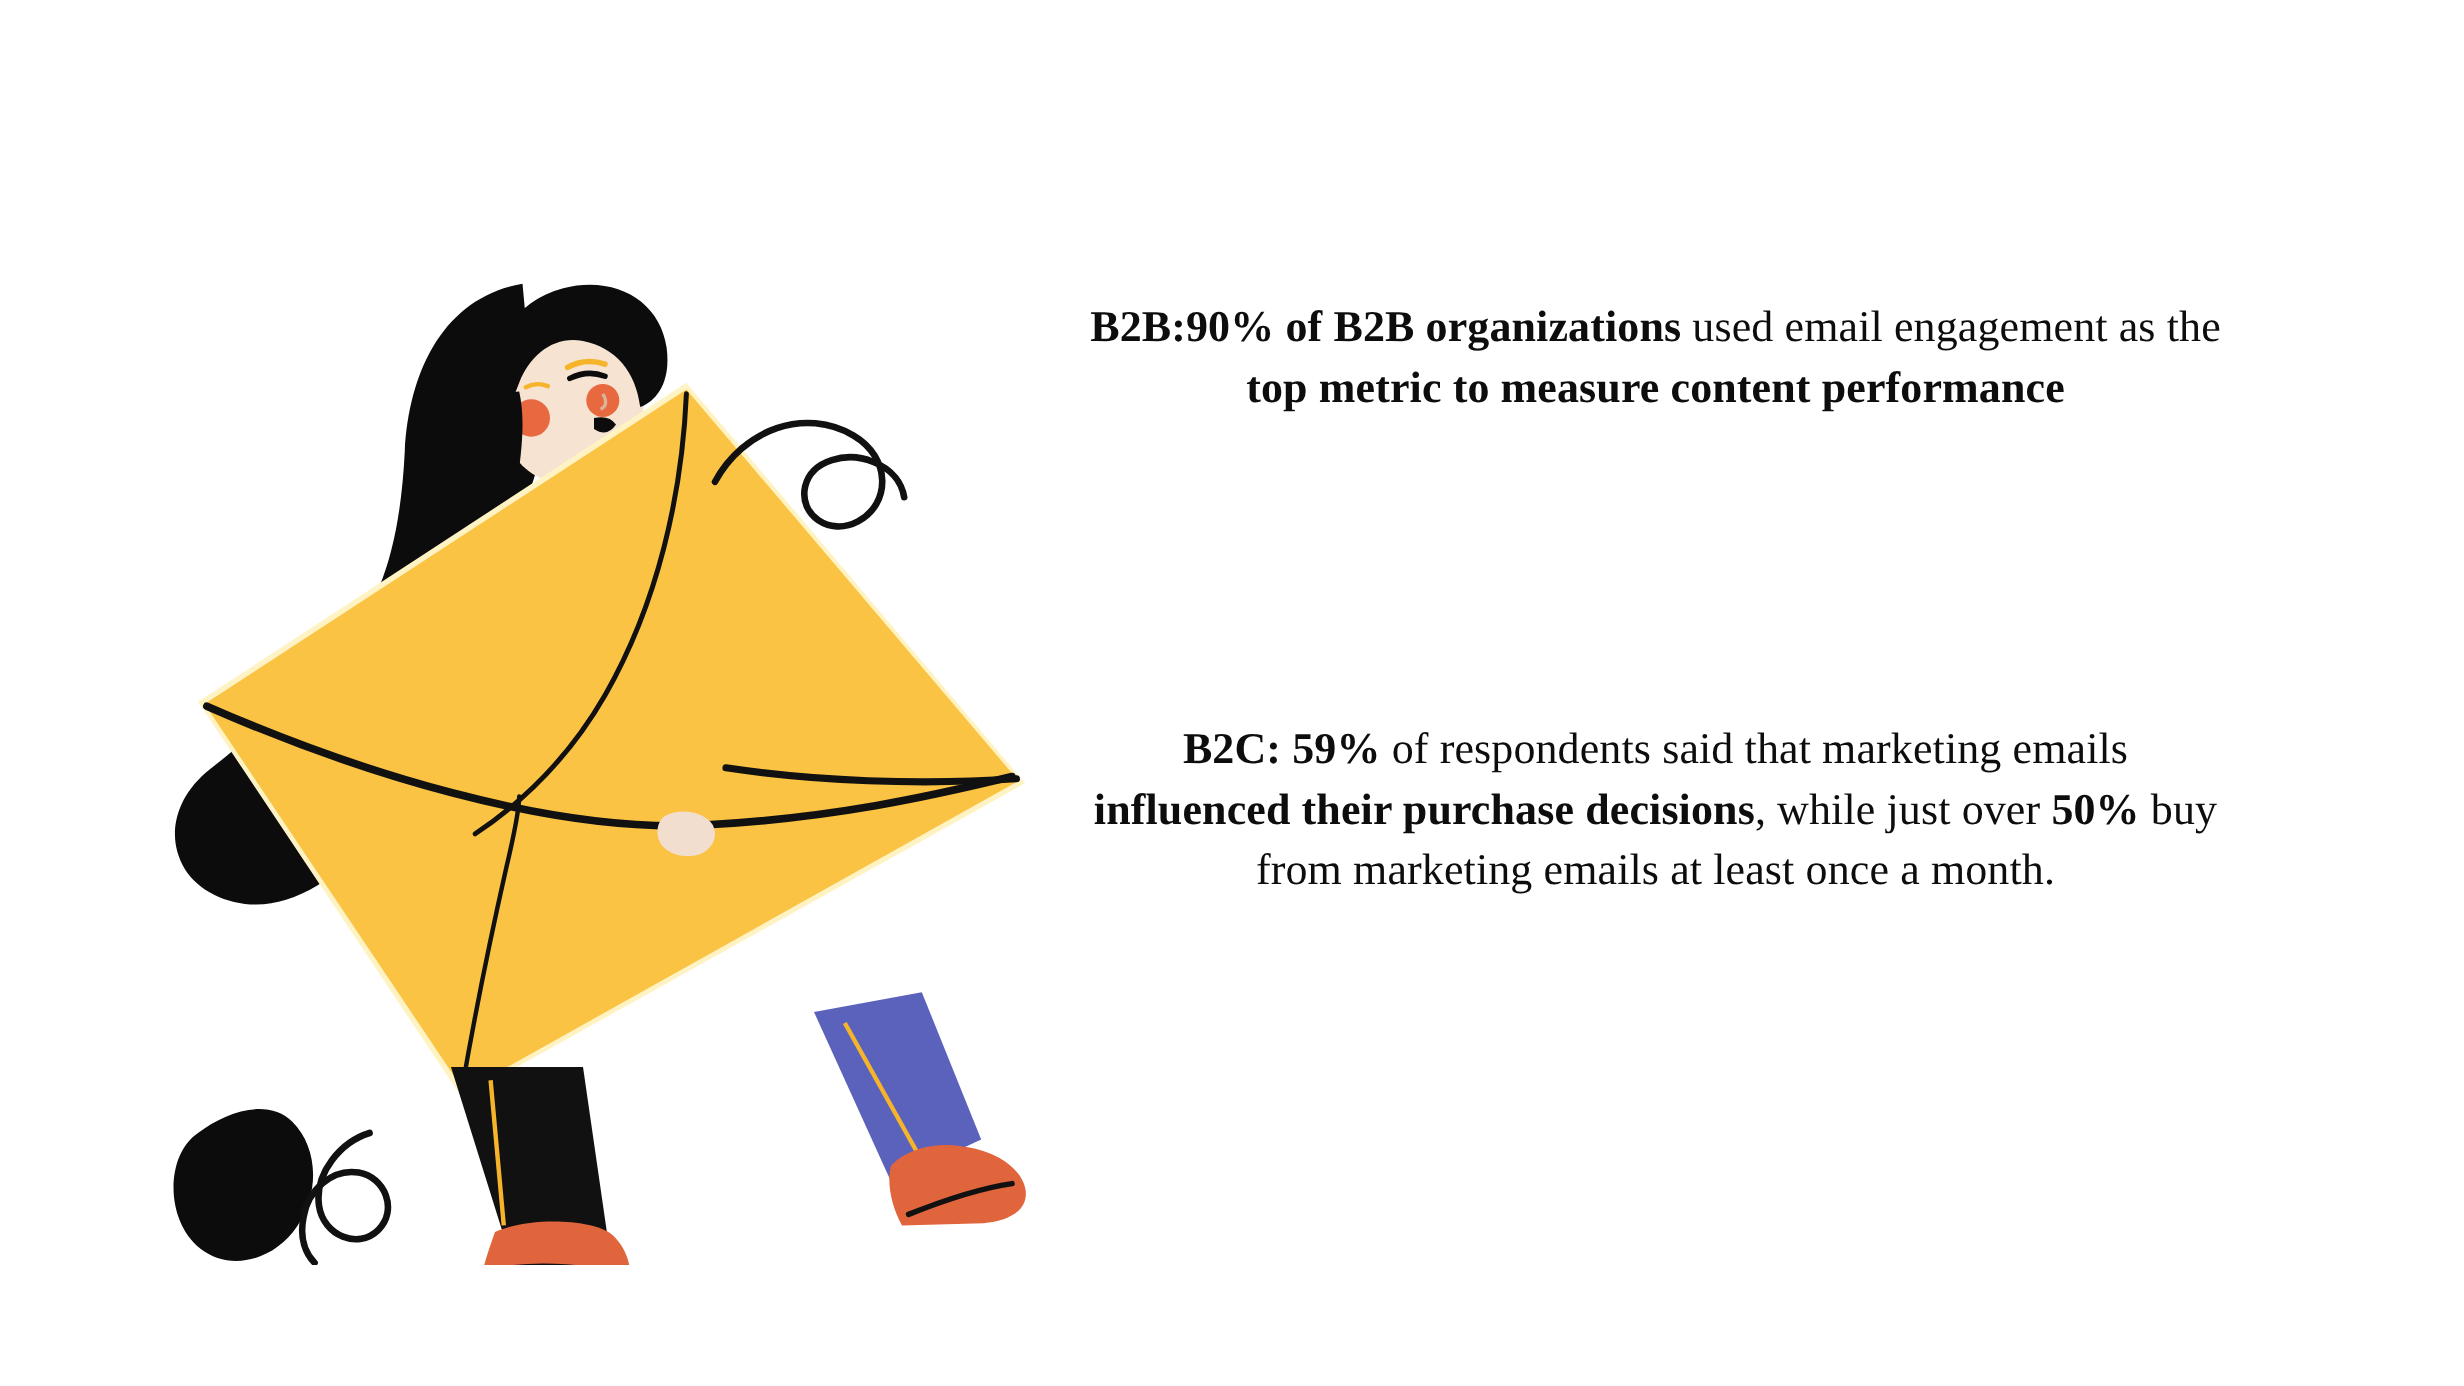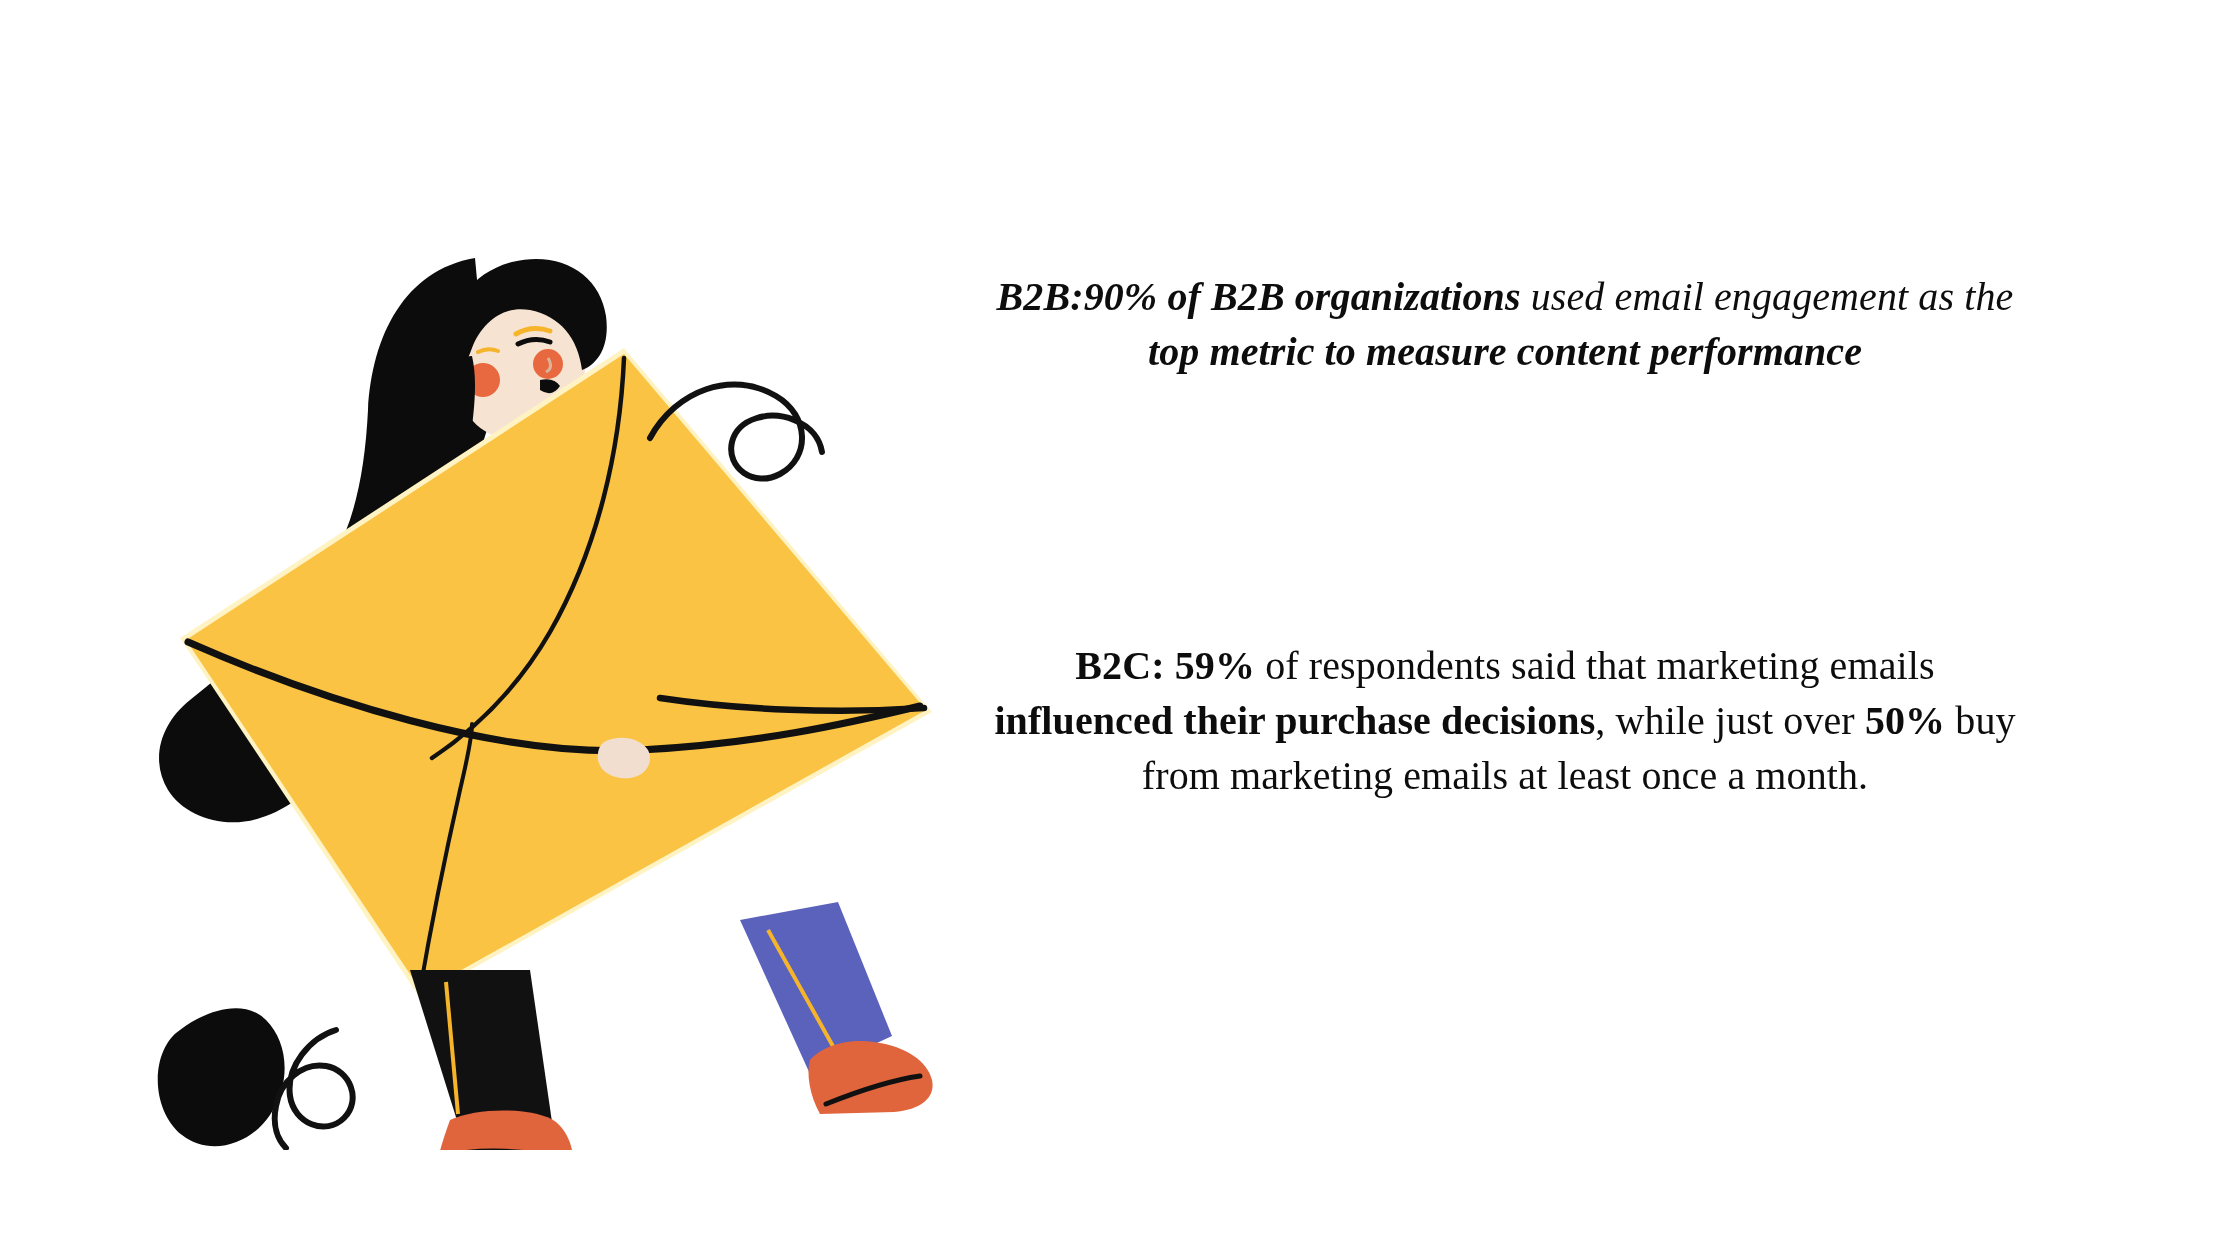--- a/index.html
+++ b/index.html
@@ -45,22 +45,22 @@
     left: 0;
     width: 1030px;
     text-align: center;
     color: #0d0d0d;
     font-family: "Liberation Serif", serif;
     font-size: 40px;
     line-height: 1.37;
     letter-spacing: 0.1px;
     -webkit-font-smoothing: antialiased;
   }
-  #stat-b2b { top: 0px; font-style: italic; }
-  #stat-b2c { top: 369px; }
+  #stat-b2b { top: 0px; }
+  #stat-b2c { top: 384px; }
   .stat-block b,
   .stat-block strong {
     font-weight: 700;
   }
 </style>
 </head>
 <body>
 
 <div id="slide">
 

